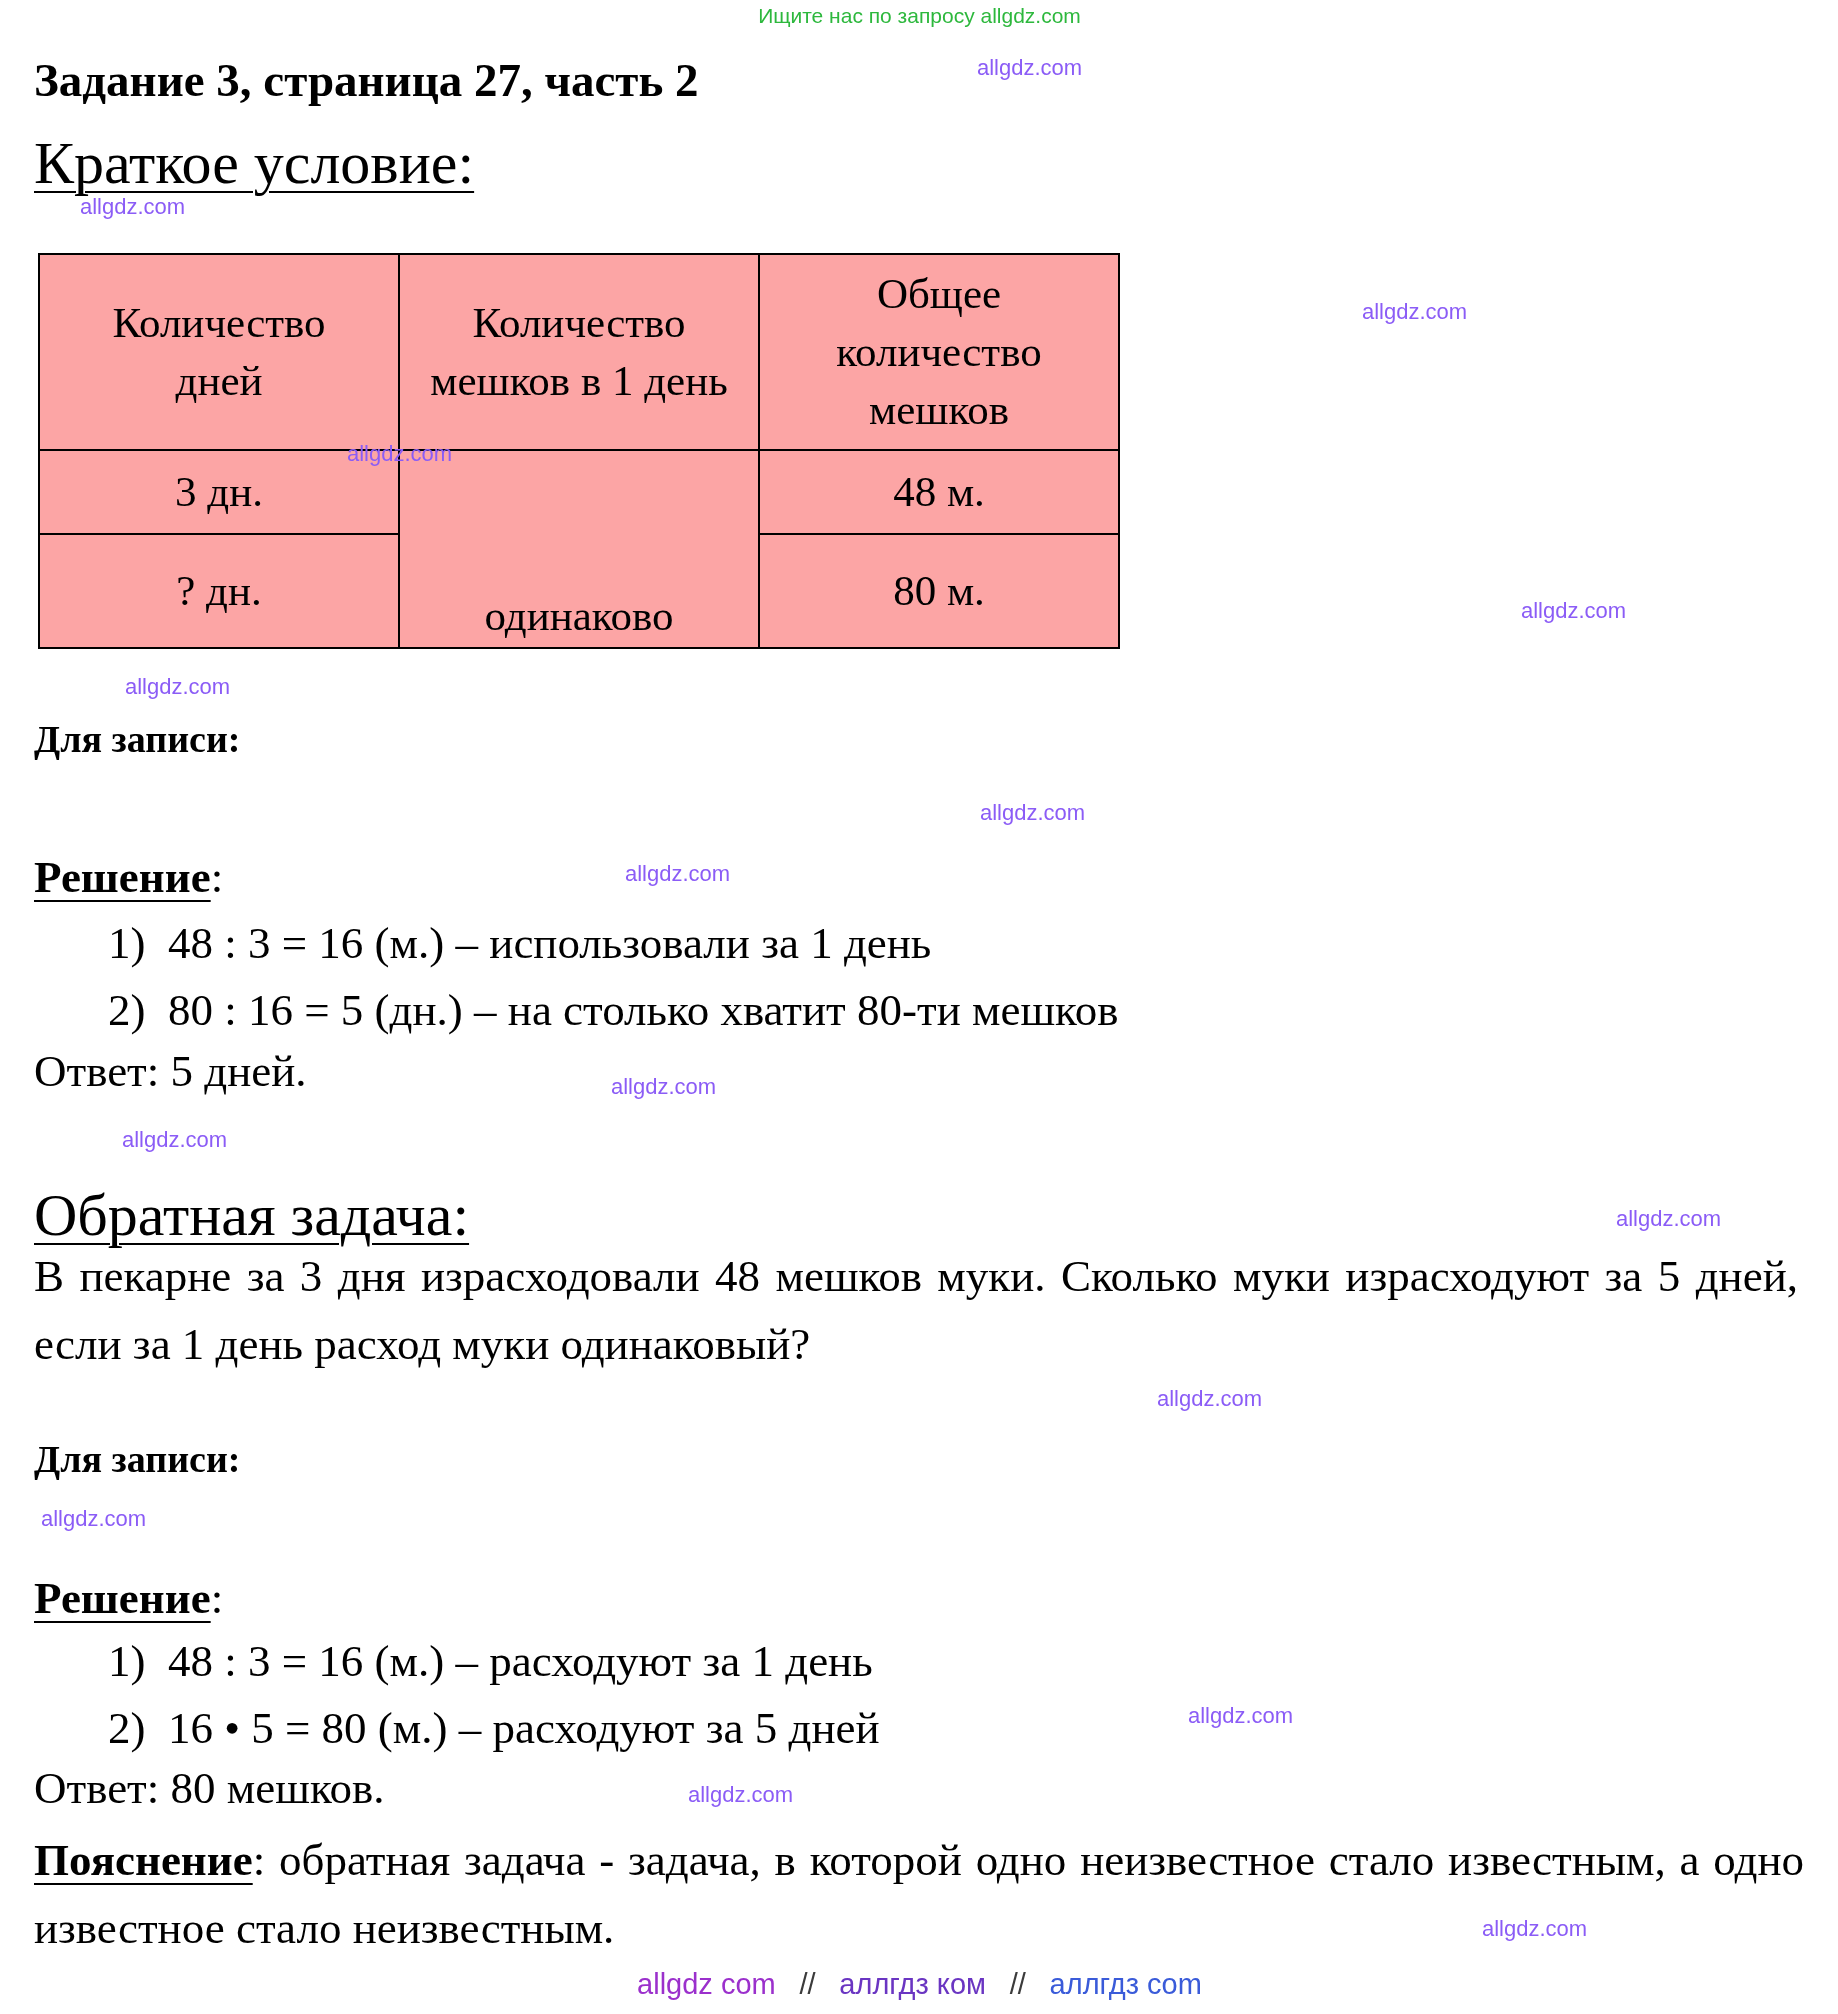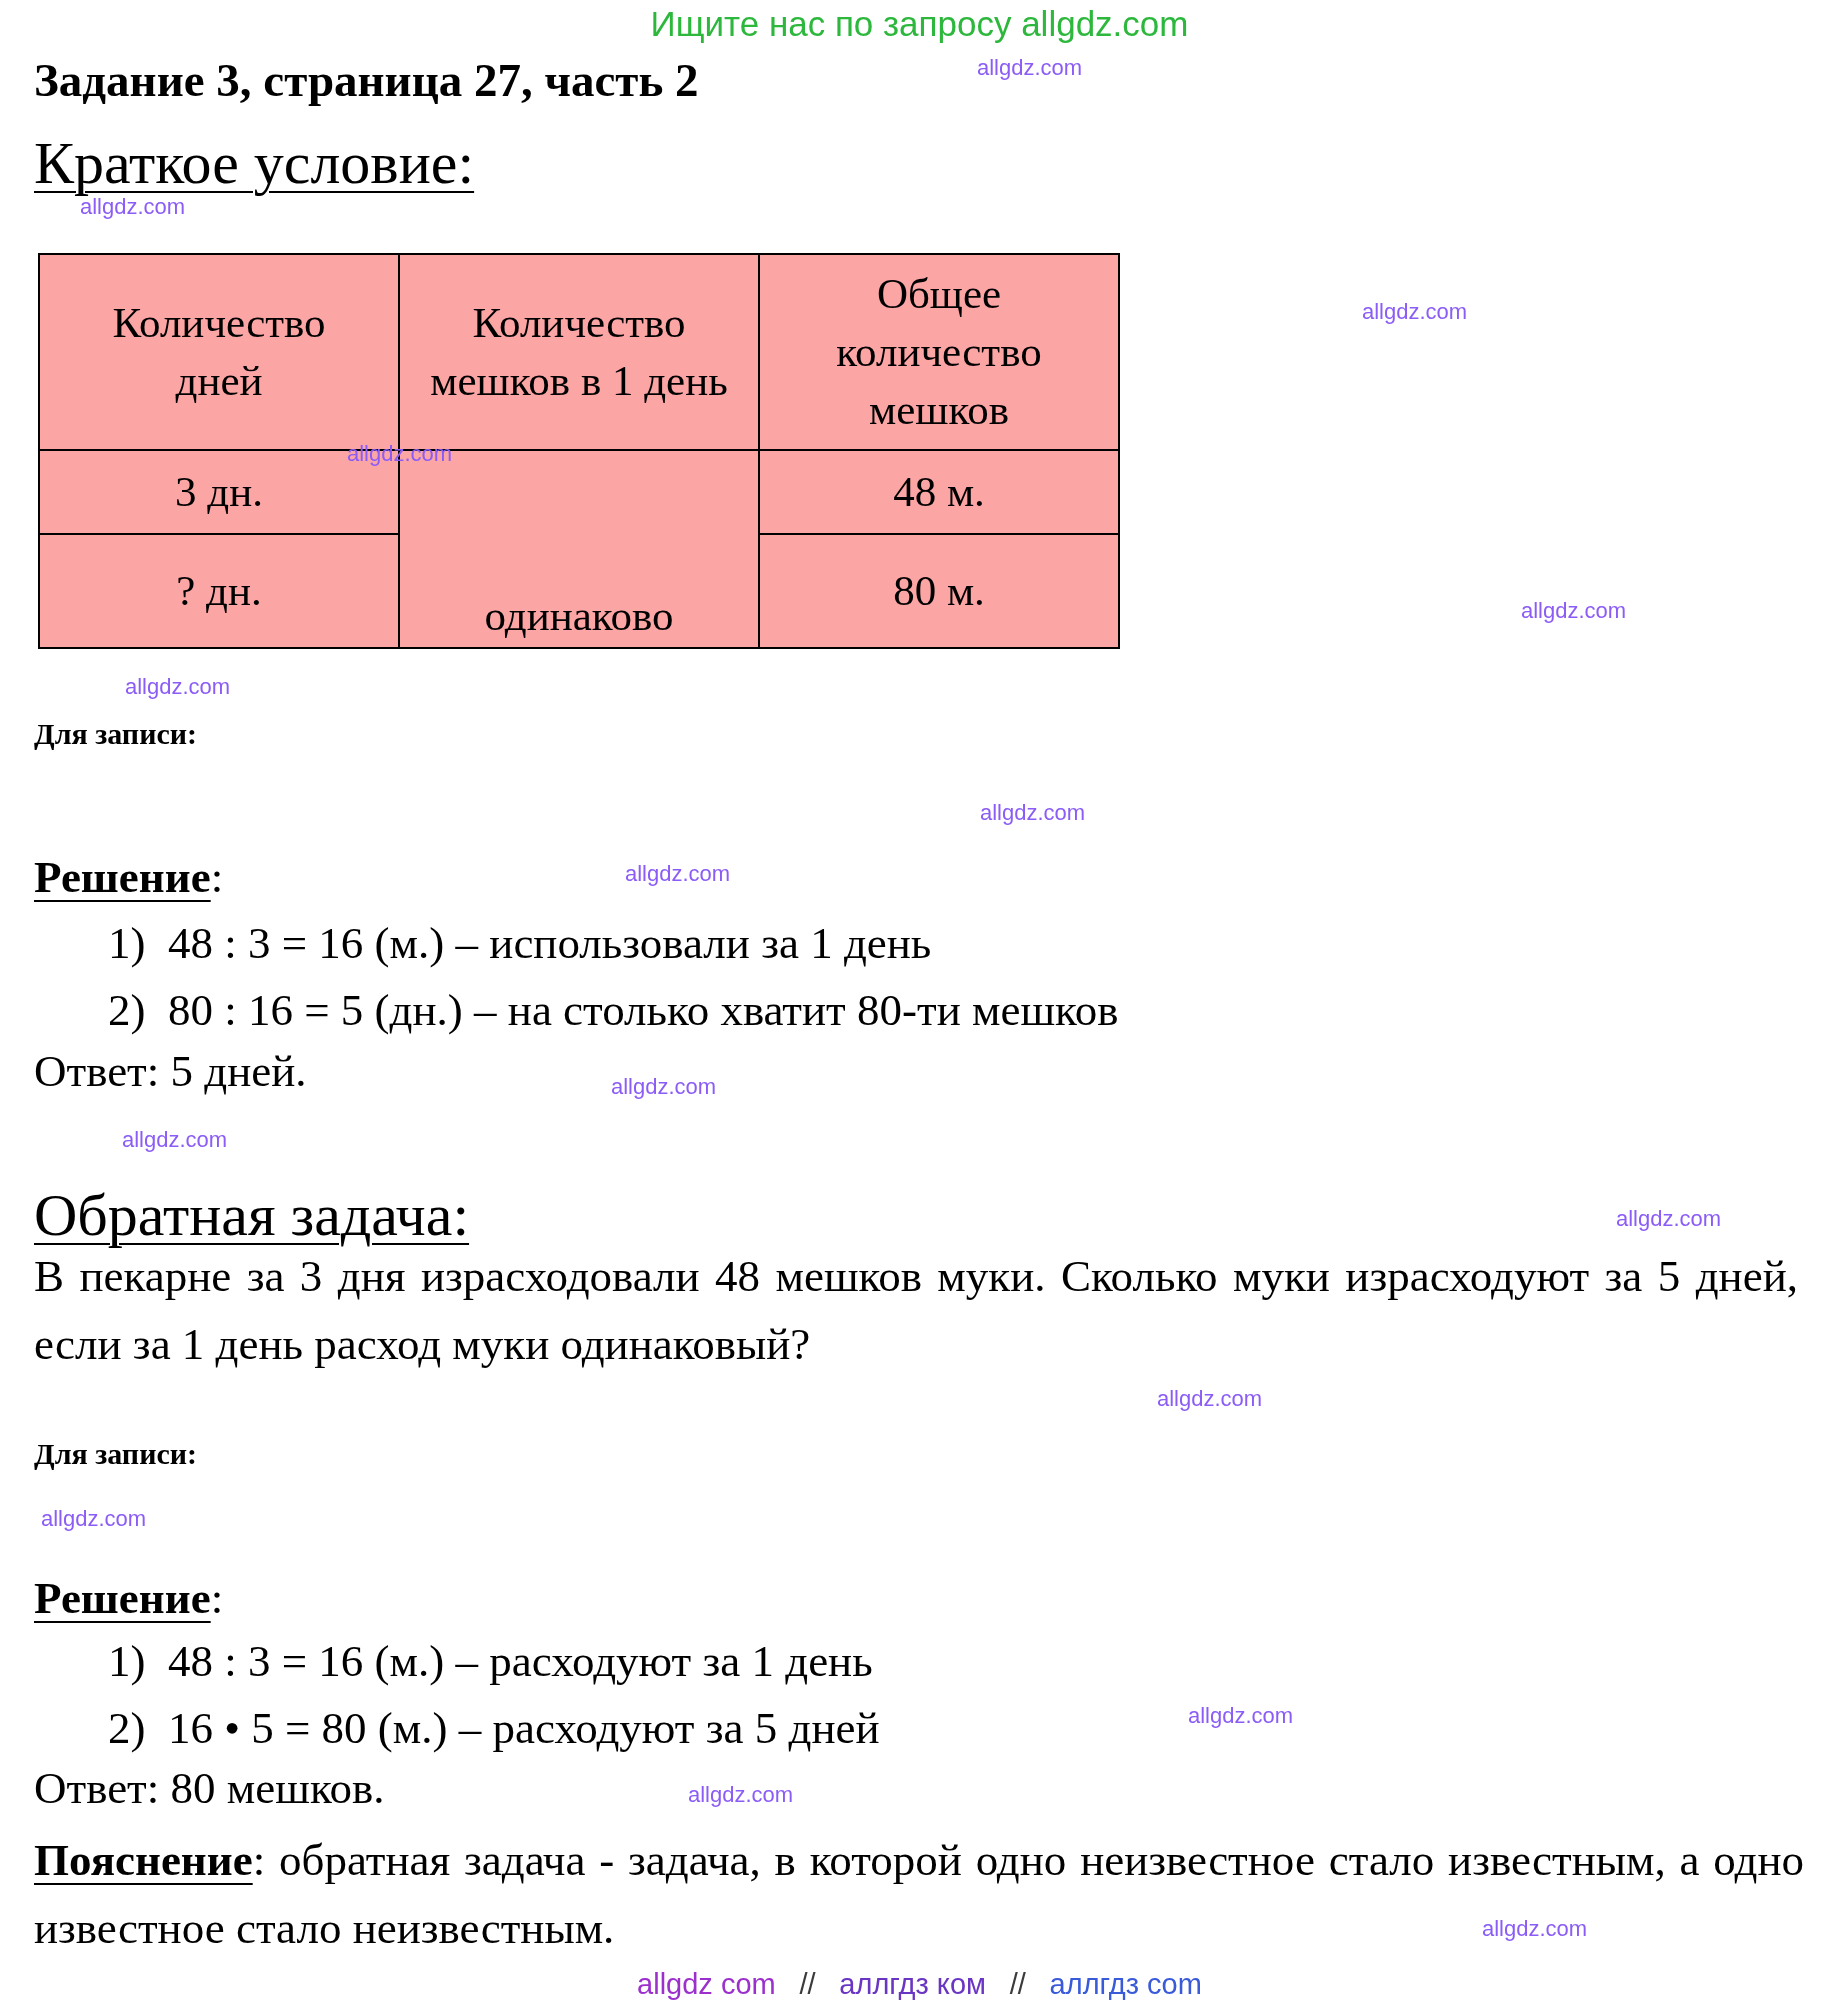--- a/index.html
+++ b/index.html
@@ -9,36 +9,36 @@
     font-family:"Liberation Serif", serif;
     color:#000;
   }
   .page { position:relative; width:1839px; height:2014px; overflow:hidden; background:#fff; }
   .abs { position:absolute; }
 
   .promo {
     position:absolute; top:3.9px; left:0; width:100%;
     text-align:center;
     font-family:"Liberation Sans", sans-serif;
-    font-size:35px;
+    font-size:21px;
   }
   .wm {
     position:absolute;
     font-family:Liberation Sans, sans-serif;
     font-size:22px; color:#8b5cf6;
     white-space:nowrap; z-index:5;
   }
   .title { font-size:47px; font-weight:bold; white-space:nowrap; }
   .h-label {
     font-size:60px; white-space:nowrap;
     text-decoration:underline;
     text-decoration-thickness:2px;
     text-underline-offset:7.8px;
   }
-  .bold-label { font-size:30px; font-weight:bold; white-space:nowrap; }
+  .bold-label { font-size:38px; font-weight:bold; white-space:nowrap; }
   .body-line { font-size:45px; white-space:nowrap; }
   .step { font-size:45px; white-space:pre; }
   .par { font-size:45px; text-align:justify; line-height:1.5; }
   .ul {
     text-decoration:underline;
     text-decoration-thickness:2px;
     text-underline-offset:7.8px;
     font-weight:bold;
   }
 

